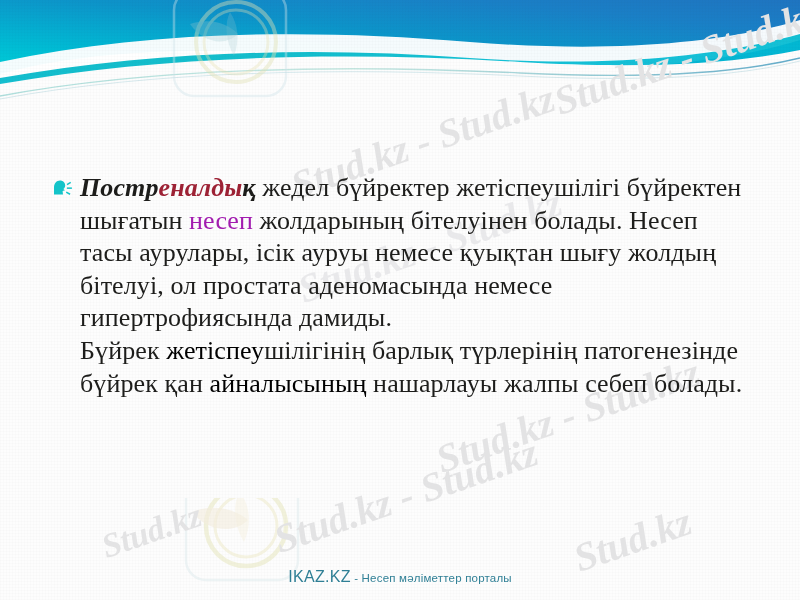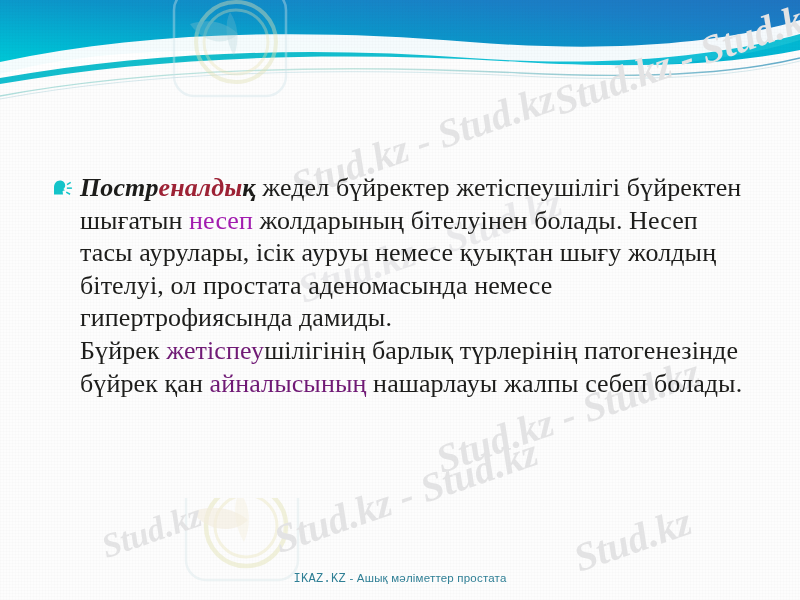--- a/index.html
+++ b/index.html
@@ -97,41 +97,41 @@
     font-style: italic;
     color: #1d1d1b;
   }
   #para .lead .accent {
     color: #9d2235;
   }
   #para .dim {
     color: #a21caf;
   }
   #para .dim2 {
-    color: #701a75;
+    color: #000000;
   }
 
   
   #footer {
     position: absolute;
     left: 0;
     top: 568px;
     width: 800px;
     text-align: center;
     z-index: 6;
   }
   #footer-text {
     font-family: "Liberation Sans", sans-serif;
     font-size: 11.5px;
     color: #2f7f95;
     letter-spacing: 0.2px;
   }
   #footer-text .brand {
-    font-family: Liberation Mono, monospace;
-    font-size: 12px;
+    font-family: Liberation Sans, sans-serif;
+    font-size: 16px;
     letter-spacing: 0.3px;
   }
 </style>
 </head>
 <body>
 
 <div id="slide">
 
   <svg id="header-banner" viewBox="0 0 800 120" preserveAspectRatio="none">
     <defs>
@@ -204,16 +204,16 @@
                L11.0,16.5 Z" fill="#14c4c9"></path>
       <rect x="14.6" y="6.0" width="4.4" height="1.5" transform="rotate(-32 14.6 6.0)" fill="#14c4c9"></rect>
       <rect x="14.9" y="9.4" width="5.0" height="1.5" fill="#14c4c9"></rect>
       <rect x="14.6" y="13.4" width="4.4" height="1.5" transform="rotate(30 14.6 13.4)" fill="#14c4c9"></rect>
     </svg>
 
     <p id="para"><span class="lead"><span>Постр</span><span class="accent">еналды</span><span>қ</span></span><span> жедел бүйректер жетіспеушілігі бүйректен</span><br><span>шығатын </span><span class="dim">несеп</span><span> жолдарының бітелуінен болады. Несеп</span><br><span>тасы аурулары, ісік ауруы немесе қуықтан шығу жолдың</span><br><span>бітелуі, ол простата аденомасында немесе</span><br><span>гипертрофиясында дамиды.</span><br><span>Бүйрек </span><span class="dim2">жетіспеу</span><span>шілігінің барлық түрлерінің патогенезінде</span><br><span>бүйрек қан </span><span class="dim2">айналысының</span><span> нашарлауы жалпы себеп болады.</span></p>
   </div>
 
   <div id="footer">
-    <span id="footer-text"><span class="brand">IKAZ.KZ</span><span> - </span><span>Ашық мәліметтер простата</span></span>
+    <span id="footer-text"><span class="brand">IKAZ.KZ</span><span> - </span><span>Несеп мәліметтер порталы</span></span>
   </div>
 
 </div>
 
 </body></html>

